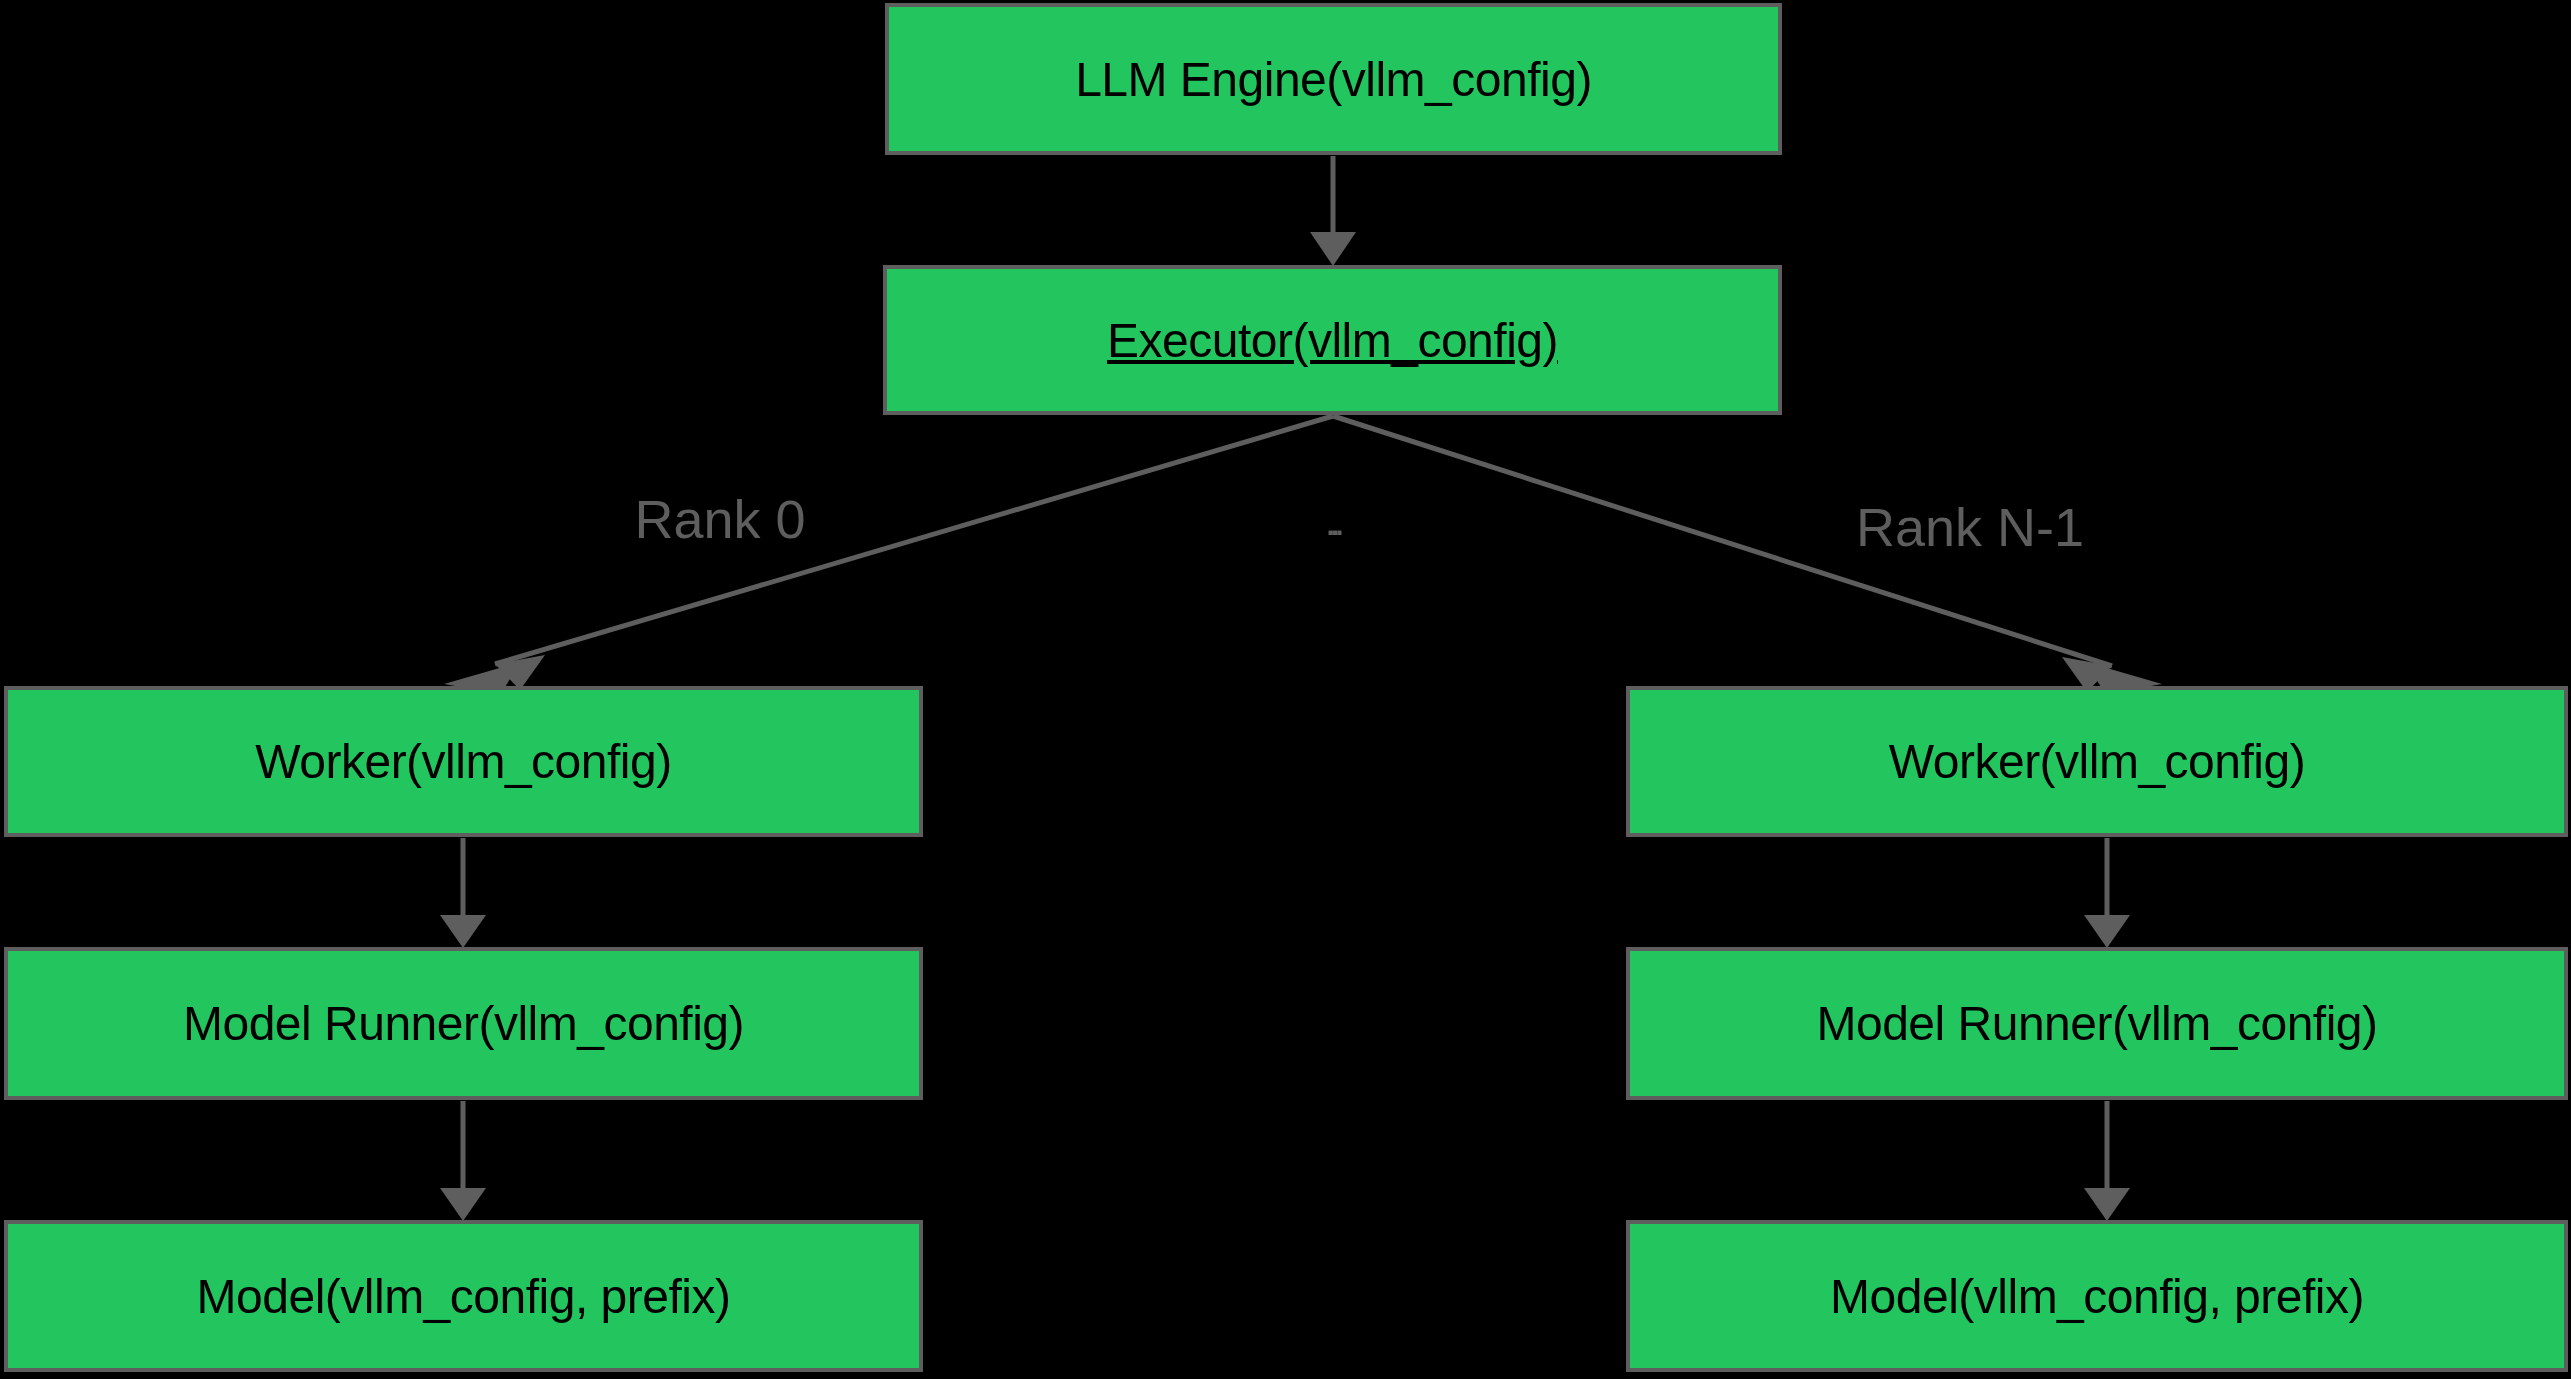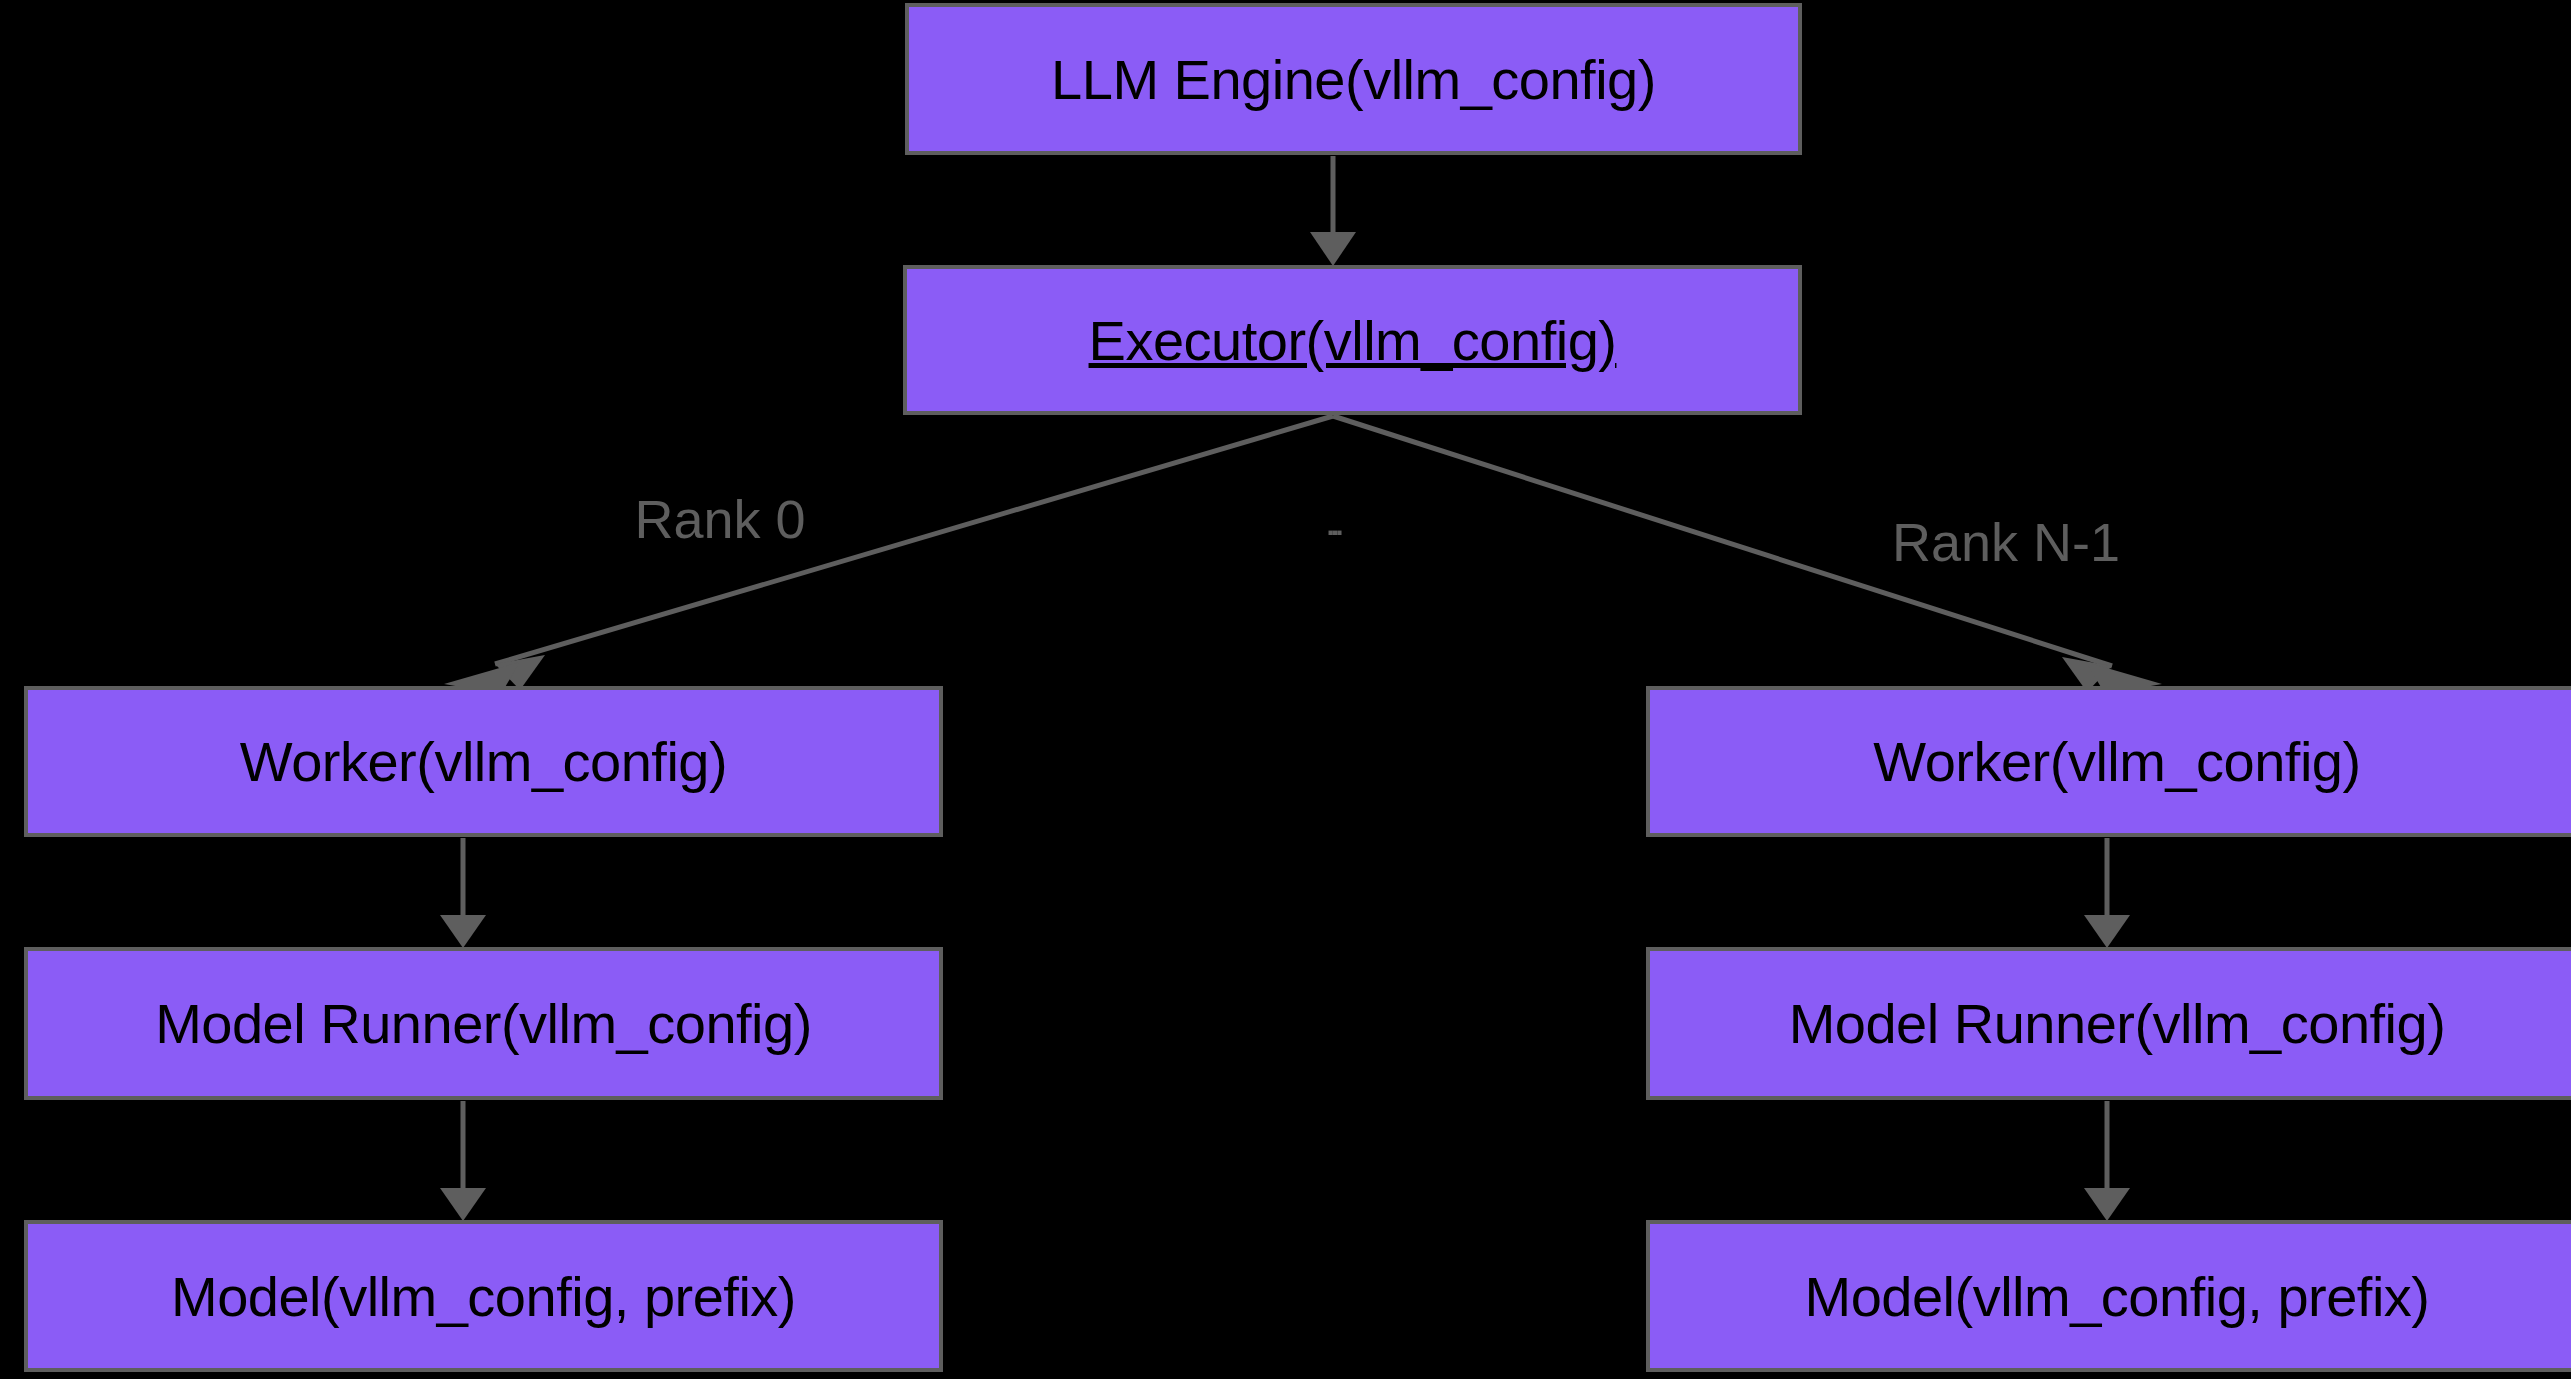--- a/index.html
+++ b/index.html
@@ -10,32 +10,31 @@
   #canvas {
     position: relative;
     width: 2571px;
     height: 1379px;
     background: #000000;
     overflow: hidden;
     font-family: "Liberation Sans", sans-serif;
   }
   .node {
     position: absolute;
-    background: #8b5cf6;
+    background: #22c55e;
     border: 4px solid #5e5e5e;
     box-sizing: border-box;
     display: flex;
     align-items: center;
     justify-content: center;
     color: #000000;
-    font-size: 56px;
+    font-size: 48px;
     font-weight: 400;
     letter-spacing: -0.5px;
     white-space: nowrap;
-    margin-left: 20px;
   }
   .edge-label {
     position: absolute;
     color: #5e5e5e;
     font-size: 54px;
     font-weight: 400;
     white-space: nowrap;
     text-align: center;
     letter-spacing: 0px;
   }
@@ -59,21 +58,21 @@
   #n-worker-0      { left: 4px;    top: 686px;  width: 919px;  height: 151px; }
   #n-worker-n      { left: 1626px; top: 686px;  width: 942px;  height: 151px; }
   #n-runner-0      { left: 4px;    top: 947px;  width: 919px;  height: 153px; }
   #n-runner-n      { left: 1626px; top: 947px;  width: 942px;  height: 153px; }
   #n-model-0       { left: 4px;    top: 1220px; width: 919px;  height: 152px; }
   #n-model-n       { left: 1626px; top: 1220px; width: 942px;  height: 152px; }
 
   
   #lbl-rank-0      { left: 570px;  top: 488px;  width: 300px; }
   #lbl-ellipsis    { left: 1233px; top: 508px;  width: 200px; }
-  #lbl-rank-n      { left: 1820px; top: 511px;  width: 300px; text-align: right; }
+  #lbl-rank-n      { left: 1820px; top: 496px;  width: 300px; }
 </style>
 </head>
 <body>
 
 <div id="canvas">
 
   <svg class="edges" viewBox="0 0 2571 1379" xmlns="http://www.w3.org/2000/svg">
     <defs>
       <marker id="arrowDown" markerWidth="12" markerHeight="10" refX="6" refY="9" orient="auto" markerUnits="userSpaceOnUse">
         <path d="M0,0 L12,0 L6,10 Z" fill="#5e5e5e"></path>

